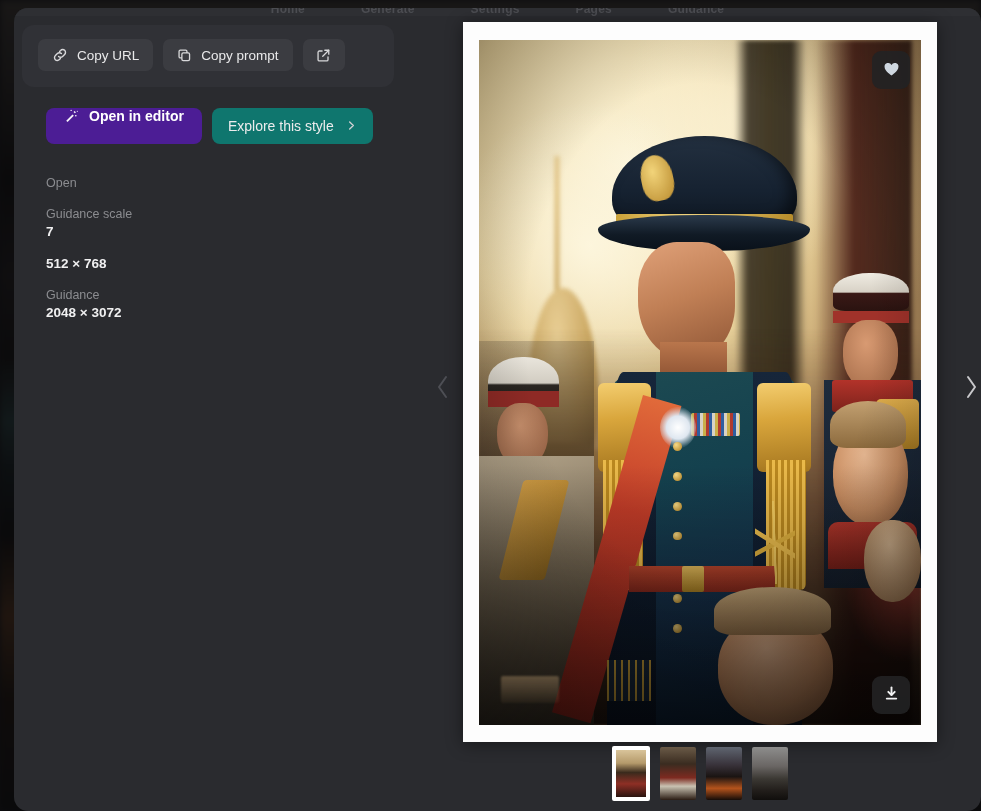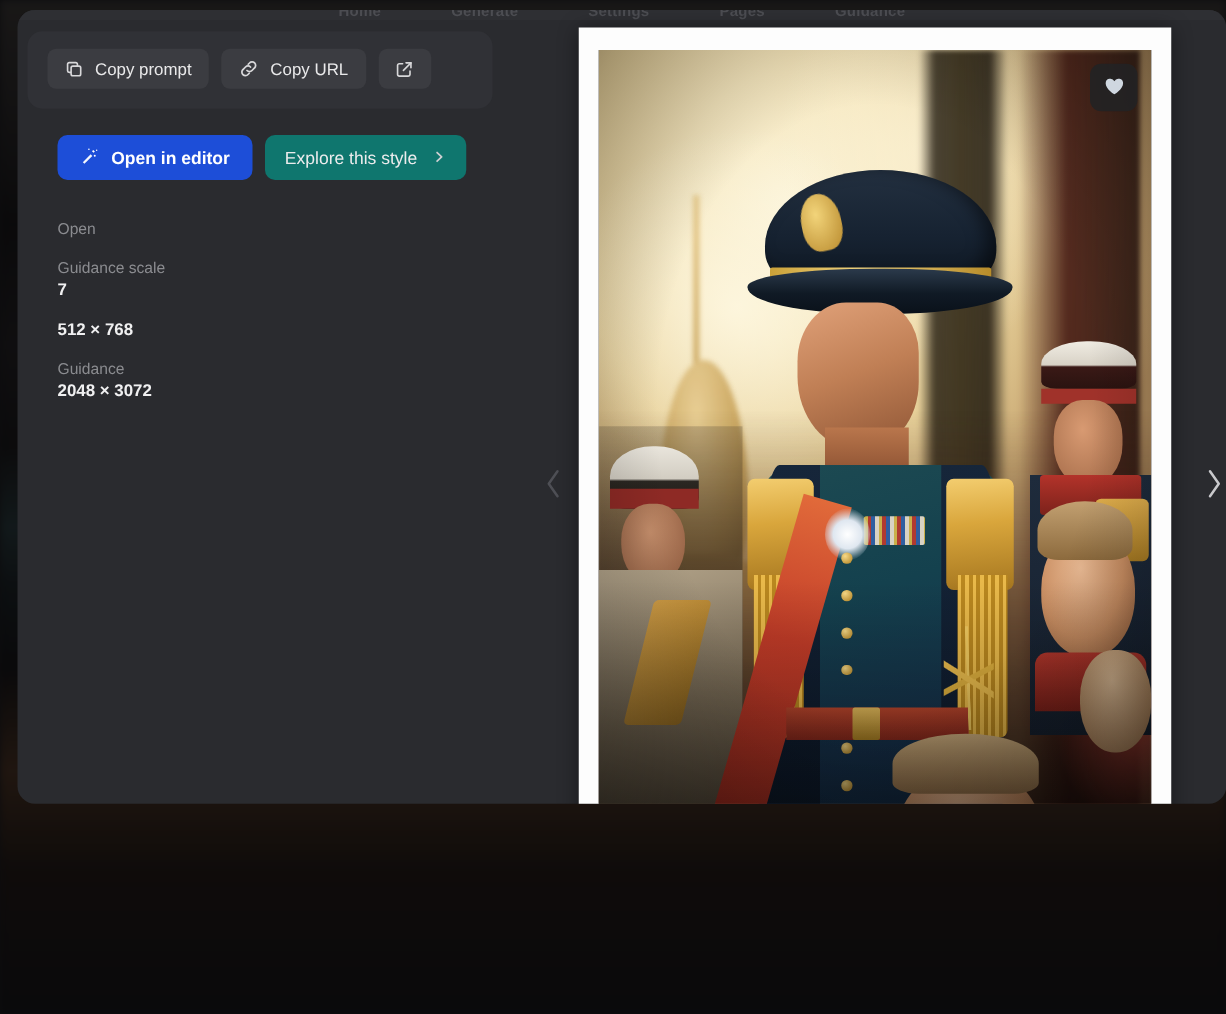--- a/index.html
+++ b/index.html
@@ -27,21 +27,21 @@
   
   #overlay {
     position: absolute; inset: 0;
     background: #0b0b0d;
     opacity: .55;
   }
 
   #modal {
     position: absolute;
     left: 14px; top: 8px;
-    width: 967px; height: 635px;
+    width: 967px; height: 803px;
     background: #2a2b2f;
     border-radius: 14px;
     overflow: hidden;
   }
 
   
   #topnav {
     position: absolute;
     left: 0; top: -10px;
     width: 967px; height: 18px;
@@ -94,24 +94,24 @@
   .pill.icon-only { padding: 0; width: 42px; justify-content: center; }
   .pill svg { display: block; }
 
   
   #action-row {
     display: flex; gap: 10px;
     margin-top: 21px;
     padding-left: 24px;
   }
   .btn-primary {
-    display: inline-flex; align-items: center; gap: 10px;
+    display: inline-flex; gap: 10px;
     height: 36px; padding: 0 18px;
     border-radius: 8px;
-    background: #1d4ed8;
+    background: #4c1d95;
     color: #fff; font-size: 14px; font-weight: bold;
     border: none; cursor: pointer; font-family: inherit;
   }
   .btn-secondary {
     display: inline-flex; align-items: center; gap: 12px;
     height: 36px; padding: 0 16px;
     border-radius: 8px;
     background: #0f766e;
     color: #ececed; font-size: 14px;
     border: none; cursor: pointer; font-family: inherit; text-align: center;
@@ -496,36 +496,36 @@
     <span class="nav-item">Guidance</span>
   </div>
 
   <div id="left-col">
 
     <div class="prompt-card">
 
       <div class="btn-row">
         <button class="pill">
           <span>
+            <svg width="16" height="16" viewBox="0 0 16 16" fill="none" stroke="#d8d8da" stroke-width="1.4" stroke-linecap="round">
+              <path d="M6.6 9.4a2.8 2.8 0 0 0 4 0l2-2a2.83 2.83 0 1 0-4-4l-1 1"></path>
+              <path d="M9.4 6.6a2.8 2.8 0 0 0-4 0l-2 2a2.83 2.83 0 1 0 4 4l1-1"></path>
+            </svg>
+          </span>
+          <span>Copy URL</span>
+        </button>
+
+        <button class="pill">
+          <span>
             <svg width="15" height="15" viewBox="0 0 16 16" fill="none" stroke="#d8d8da" stroke-width="1.4">
               <rect x="5.2" y="5.2" width="8.2" height="8.2" rx="1.5"></rect>
               <path d="M10.6 5.2V3.6A1.4 1.4 0 0 0 9.2 2.2H3.6A1.4 1.4 0 0 0 2.2 3.6v5.6a1.4 1.4 0 0 0 1.4 1.4h1.6"></path>
             </svg>
           </span>
           <span>Copy prompt</span>
-        </button>
-
-        <button class="pill">
-          <span>
-            <svg width="16" height="16" viewBox="0 0 16 16" fill="none" stroke="#d8d8da" stroke-width="1.4" stroke-linecap="round">
-              <path d="M6.6 9.4a2.8 2.8 0 0 0 4 0l2-2a2.83 2.83 0 1 0-4-4l-1 1"></path>
-              <path d="M9.4 6.6a2.8 2.8 0 0 0-4 0l-2 2a2.83 2.83 0 1 0 4 4l1-1"></path>
-            </svg>
-          </span>
-          <span>Copy URL</span>
         </button>
 
         <button class="pill icon-only">
           <span>
             <svg width="15" height="15" viewBox="0 0 16 16" fill="none" stroke="#d8d8da" stroke-width="1.4" stroke-linecap="round" stroke-linejoin="round">
               <path d="M6.5 3.2H3.6A1.4 1.4 0 0 0 2.2 4.6v7.8a1.4 1.4 0 0 0 1.4 1.4h7.8a1.4 1.4 0 0 0 1.4-1.4V9.5"></path>
               <path d="M9.4 2.4h4.2v4.2"></path>
               <path d="M13.6 2.4 7.2 8.8"></path>
             </svg>
           </span>

